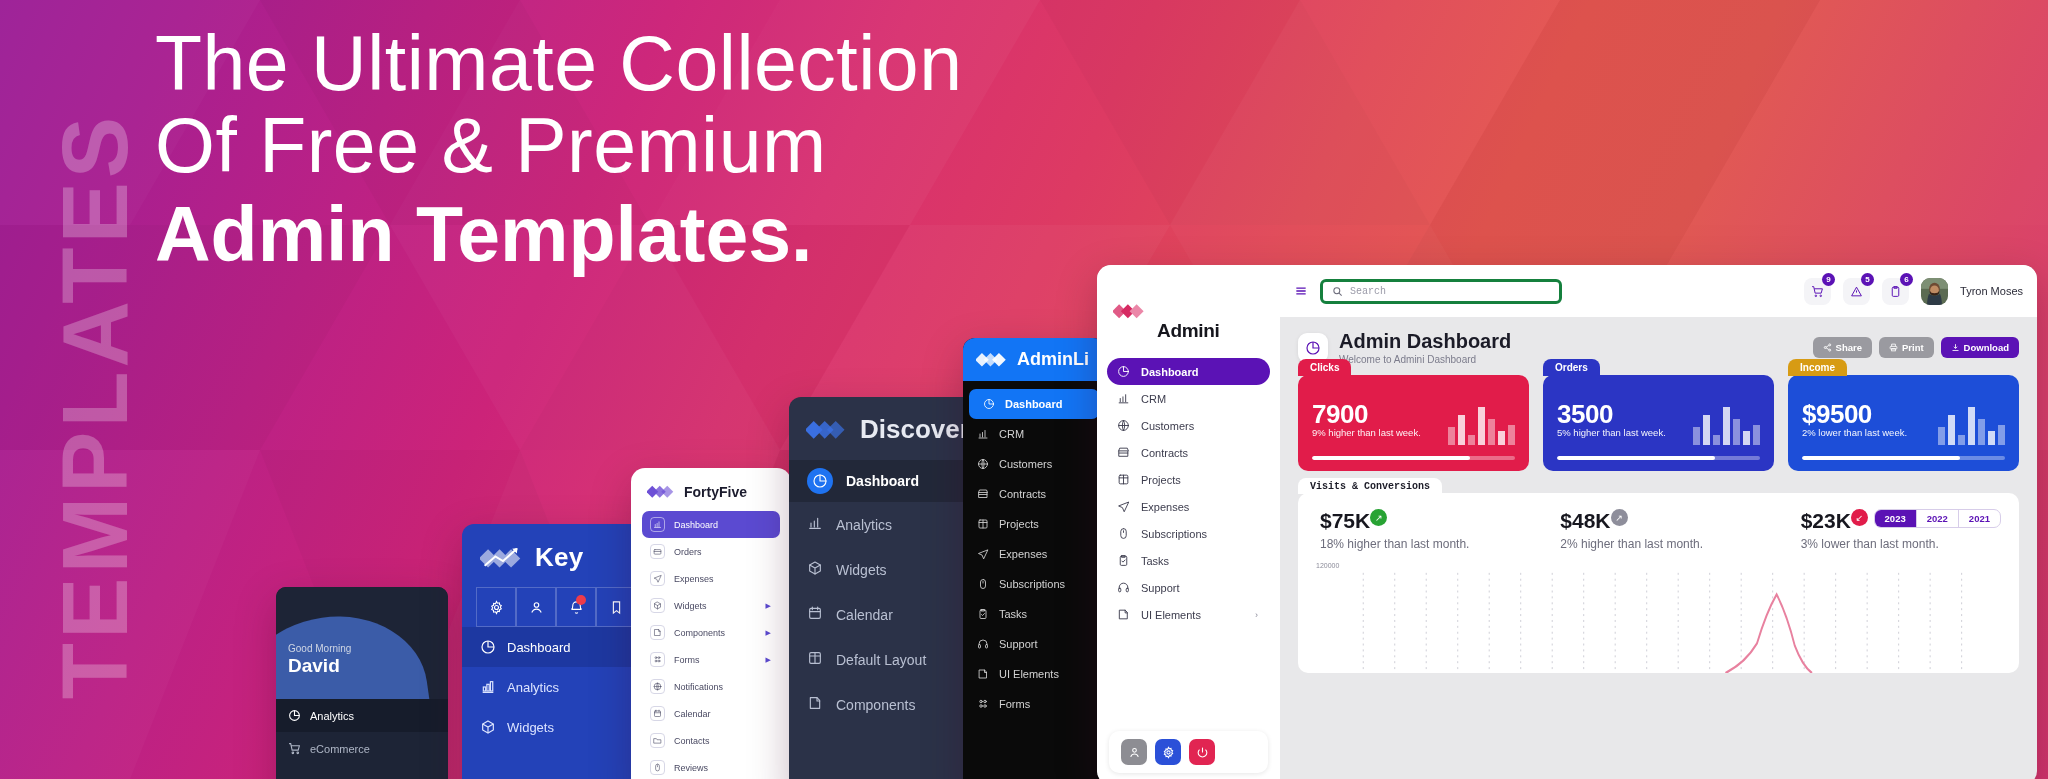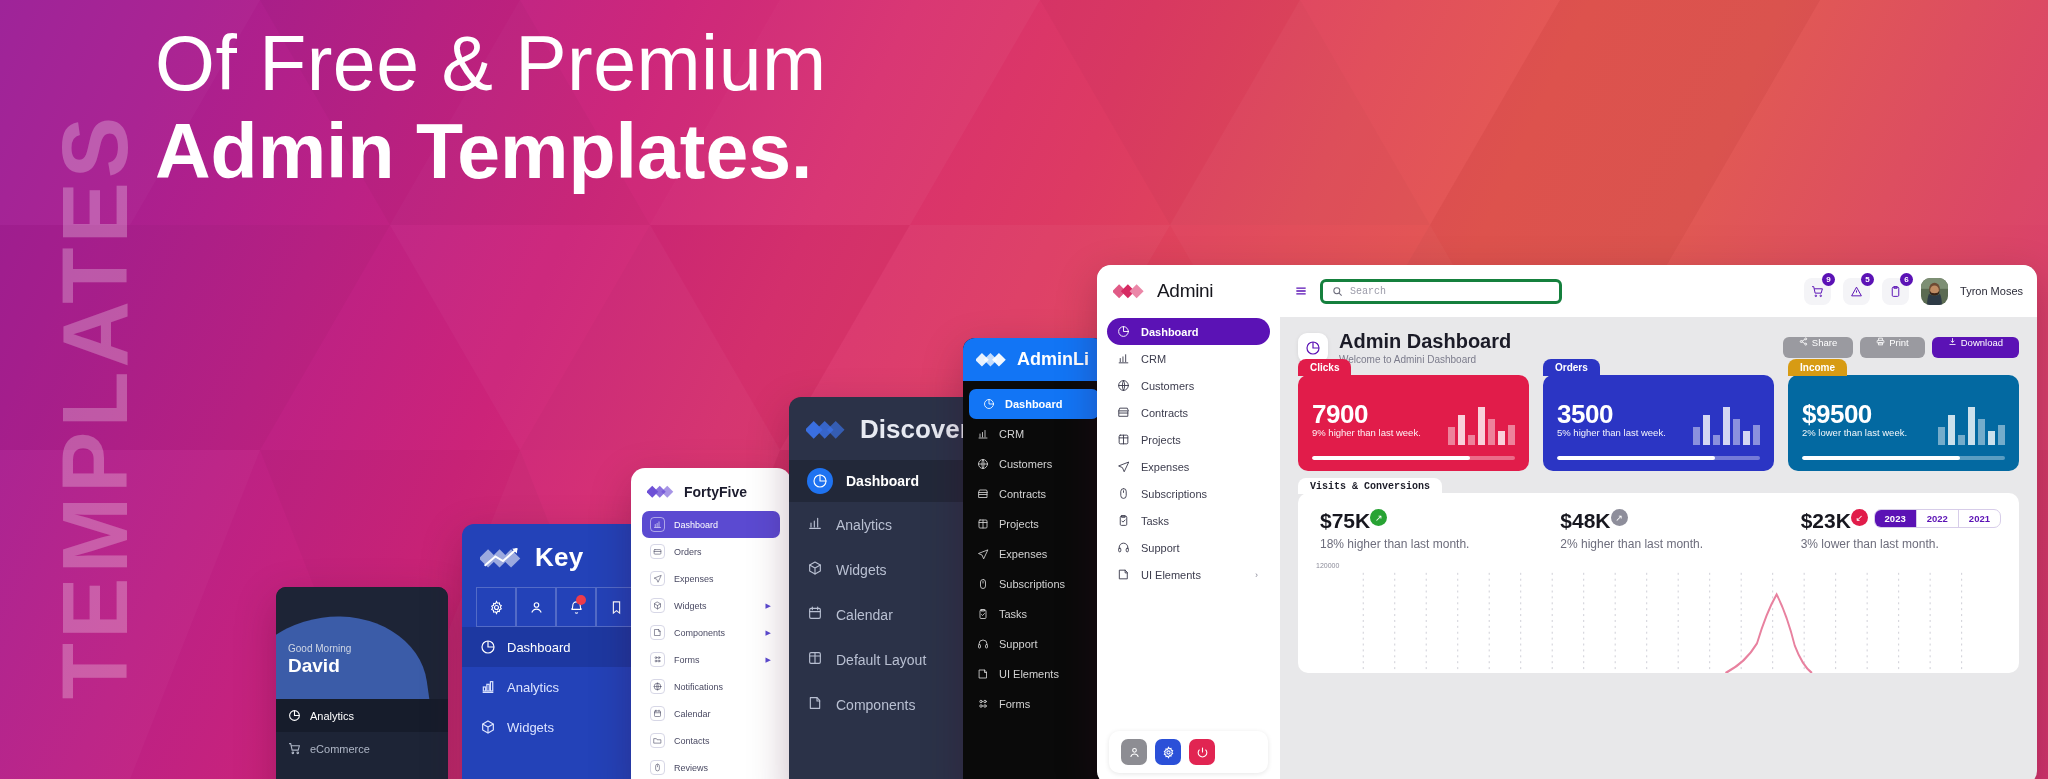--- a/index.html
+++ b/index.html
@@ -112,21 +112,21 @@
   #card-lte .brand .t { font-size:18px; font-weight:bold; color:#fff; white-space:nowrap; }
   #card-lte .mi { display:flex; align-items:center; gap:10px; padding:9px 14px; font-size:11px; color:#d3d3d3; }
   #card-lte .mi.on { background:#1275f5; color:#fff; font-weight:bold; border-radius:7px; margin:0 6px; }
 
   
   #card-adm { left:1097px; top:265px; width:940px; height:520px; background:#e8e8ea; border-radius:14px; }
 
   #adm-side { position:absolute; left:0; top:0; width:183px; height:100%; background:#fff;
     border-radius:14px 0 0 14px; }
   #adm-side .brand { display:flex; align-items:center; gap:9px; padding:15px 0 16px 16px; }
-  #adm-side .brand .t { font-size:19px; font-weight:normal; color:#16161d; letter-spacing:-.3px; }
+  #adm-side .brand .t { font-size:19px; font-weight:bold; color:#16161d; letter-spacing:-.3px;margin-top:40px; }
   #adm-side .mi { display:flex; align-items:center; gap:11px; margin:0 10px; padding:7px 10px;
     font-size:11px; color:#3c3c4d; border-radius:20px; position:relative; }
   #adm-side .mi.on { background:#5b12b5; color:#fff; font-weight:bold; }
   #adm-side .mi .car { position:absolute; right:12px; font-size:9px; color:#8a8a9a; }
   #adm-bottombar { position:absolute; left:12px; bottom:12px; width:159px; height:42px;
     background:#fff; border-radius:10px; box-shadow:0 1px 5px rgba(0,0,0,.1);
     display:flex; align-items:center; gap:8px; padding-left:12px; }
   #adm-bottombar .bb { width:26px; height:26px; border-radius:7px;
     display:flex; align-items:center; justify-content:center; }
 
@@ -143,22 +143,22 @@
   #adm-avatar { width:27px; height:27px; border-radius:9px; overflow:hidden; }
   #adm-user { font-size:11px; color:#2b2b38; }
 
   #adm-title-row { display:flex; align-items:center; padding:13px 18px 10px 18px; }
   #adm-title-icon { width:30px; height:30px; border-radius:9px; background:#fff;
     display:flex; align-items:center; justify-content:center; margin-right:11px;
     box-shadow:0 1px 4px rgba(0,0,0,.08); }
   #adm-title-h { font-size:20px; font-weight:bold; color:#1b1b27; line-height:1.15; }
   #adm-title-s { font-size:10px; color:#7c7c8c; margin-top:1px; }
   #adm-actions { margin-left:auto; display:flex; gap:7px; }
-  #adm-actions .ab { height:21px; padding:0 16px; border-radius:6px; font-size:9.5px;
-    display:flex; gap:4px; background:#9a9aa0; color:#fff; font-weight:normal; }
+  #adm-actions .ab { height:21px; padding:0 10px; border-radius:6px; font-size:9.5px;
+    display:flex; align-items:center; gap:4px; background:#9a9aa0; color:#fff; font-weight:bold; }
   #adm-actions .ab.pri { background:#5b12b5; }
 
   #adm-stats { display:flex; gap:14px; padding:0 18px; }
   .statcard { flex:1; border-radius:10px; position:relative; padding:26px 14px 14px 14px;
     color:#fff; min-height:96px; }
   .statcard .tab { position:absolute; left:0; top:-16px; height:17px; padding:0 12px;
     border-radius:8px 8px 0 0; font-size:10px; font-weight:bold;
     display:flex; align-items:center; }
   .statcard .val { font-size:26px; font-weight:bold; letter-spacing:-.5px; line-height:1; }
   .statcard .sub { font-size:9.5px; width:115px; line-height:1.35; opacity:.95; }
@@ -216,20 +216,21 @@
   <polygon points="780,450 1040,450 910,779 650,779" fill="#000000" opacity=".05"></polygon>
   <polygon points="1040,450 1300,450 1430,779 1170,779" fill="#ffffff" opacity=".05"></polygon>
   <polygon points="1300,450 1560,450 1430,779 1170,779" fill="#000000" opacity=".04"></polygon>
   <polygon points="1560,450 1820,450 1690,779 1430,779" fill="#ffffff" opacity=".06"></polygon>
   <polygon points="1820,450 2048,450 2048,779 1690,779" fill="#000000" opacity=".04"></polygon>
 </svg>
 
 <div id="templates-word">TEMPLATES</div>
 
 <div id="headline">
+  <div class="l1">The Ultimate Collection</div>
   <div class="l2">Of Free &amp; Premium</div>
   <div class="l3">Admin Templates.</div>
 </div>
 
 <div id="card-david" class="shot">
   <div class="hero">
     <div class="blue"></div>
       <div class="gold"></div>
   </div>
   <div class="greet">Good Morning</div>
@@ -804,21 +805,21 @@
             <i class="" style="height:10px"></i>
             <i class="lt" style="height:38px"></i>
             <i class="" style="height:26px"></i>
             <i class="lt" style="height:14px"></i>
             <i class="" style="height:20px"></i>
           </div>
           <div class="prog">
             <b style="width:78%"></b>
           </div>
         </div>
-        <div class="statcard" style="background:#0369a1">
+        <div class="statcard" style="background:#1d4ed8">
           <div class="tab" style="background:#d79b14">Income</div>
           <div class="val">$9500</div>
           <div class="sub">2% lower than last week.</div>
           <div class="bars">
             <i class="" style="height:18px"></i>
             <i class="lt" style="height:30px"></i>
             <i class="" style="height:10px"></i>
             <i class="lt" style="height:38px"></i>
             <i class="" style="height:26px"></i>
             <i class="lt" style="height:14px"></i>

